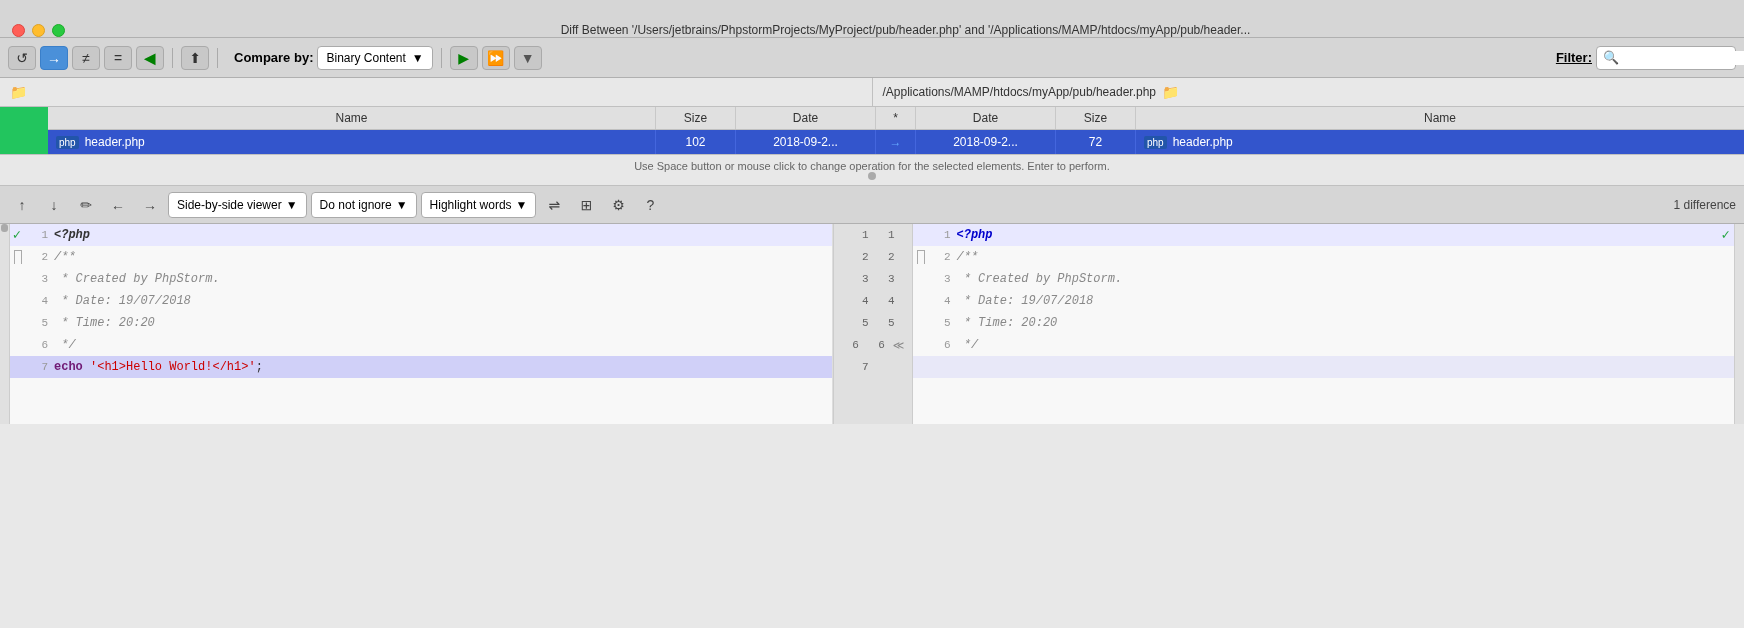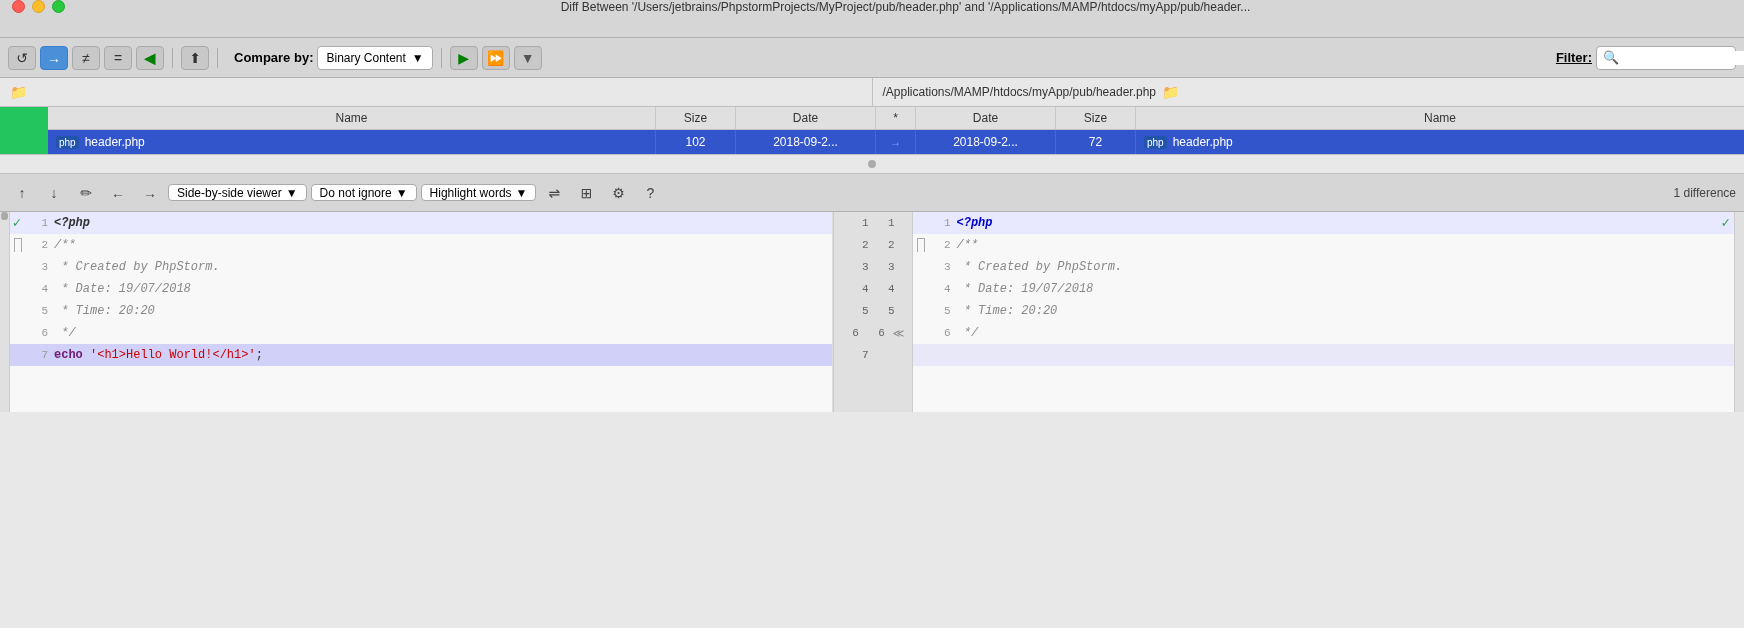--- a/index.html
+++ b/index.html
@@ -3,21 +3,21 @@
   <meta charset="utf-8">
   <style>
     * { box-sizing: border-box; margin: 0; padding: 0; }
     body { font-family: -apple-system, 'Helvetica Neue', Arial, sans-serif; font-size: 13px; background: #e8e8e8; width: 1744px; overflow: hidden; }
 
     
     .titlebar {
       background: #d6d6d6;
       height: 38px;
       display: flex;
-      align-items: flex-start;
+      align-items: flex-end;
       padding: 0 12px;
       border-bottom: 1px solid #b0b0b0;
     }
     .traffic-lights { display: flex; gap: 7px; margin-right: 14px; }
     .traffic-light { width: 13px; height: 13px; border-radius: 50%; cursor: pointer; }
     .tl-close { background: #ff5f57; border: 1px solid #e0443e; }
     .tl-min { background: #ffbd2e; border: 1px solid #dea123; }
     .tl-max { background: #28c940; border: 1px solid #1aab29; }
     .titlebar-text { font-size: 12px; color: #333; font-weight: 500; flex: 1; text-align: center; }
 
@@ -169,21 +169,21 @@
     }
     .diff-dropdown {
       background: white;
       border: 1px solid #aaa;
       border-radius: 4px;
       padding: 2px 8px;
       cursor: pointer;
       display: flex;
       align-items: center;
       gap: 4px;
-      height: 17px;
+      height: 26px;
       font-size: 12px;
     }
     .diff-count { margin-left: auto; font-size: 12px; color: #444; }
 
     
     .diff-viewer {
       display: flex;
       background: #f8f8f8;
       height: 200px;
       font-size: 12px;
@@ -312,20 +312,21 @@
     <div class="cell">2018-09-2...</div>
     <div class="cell">72</div>
     <div class="cell">
       <span style="font-size:16px; background:#2255aa; color:white; padding:1px 3px; border-radius:2px; font-size:10px; font-family:sans-serif;">php</span>
       <span>header.php</span>
     </div>
   </div>
 </div>
 
 <div class="statusbar">
+  <div>Use Space button or mouse click to change operation for the selected elements. Enter to perform.</div>
   <div class="drag-handle"></div>
 </div>
 
 <div class="diff-toolbar">
   <div class="diff-btn">↑</div>
   <div class="diff-btn">↓</div>
   <div class="diff-btn">✏</div>
   <div class="diff-btn">←</div>
   <div class="diff-btn">→</div>
   <div class="diff-dropdown">

